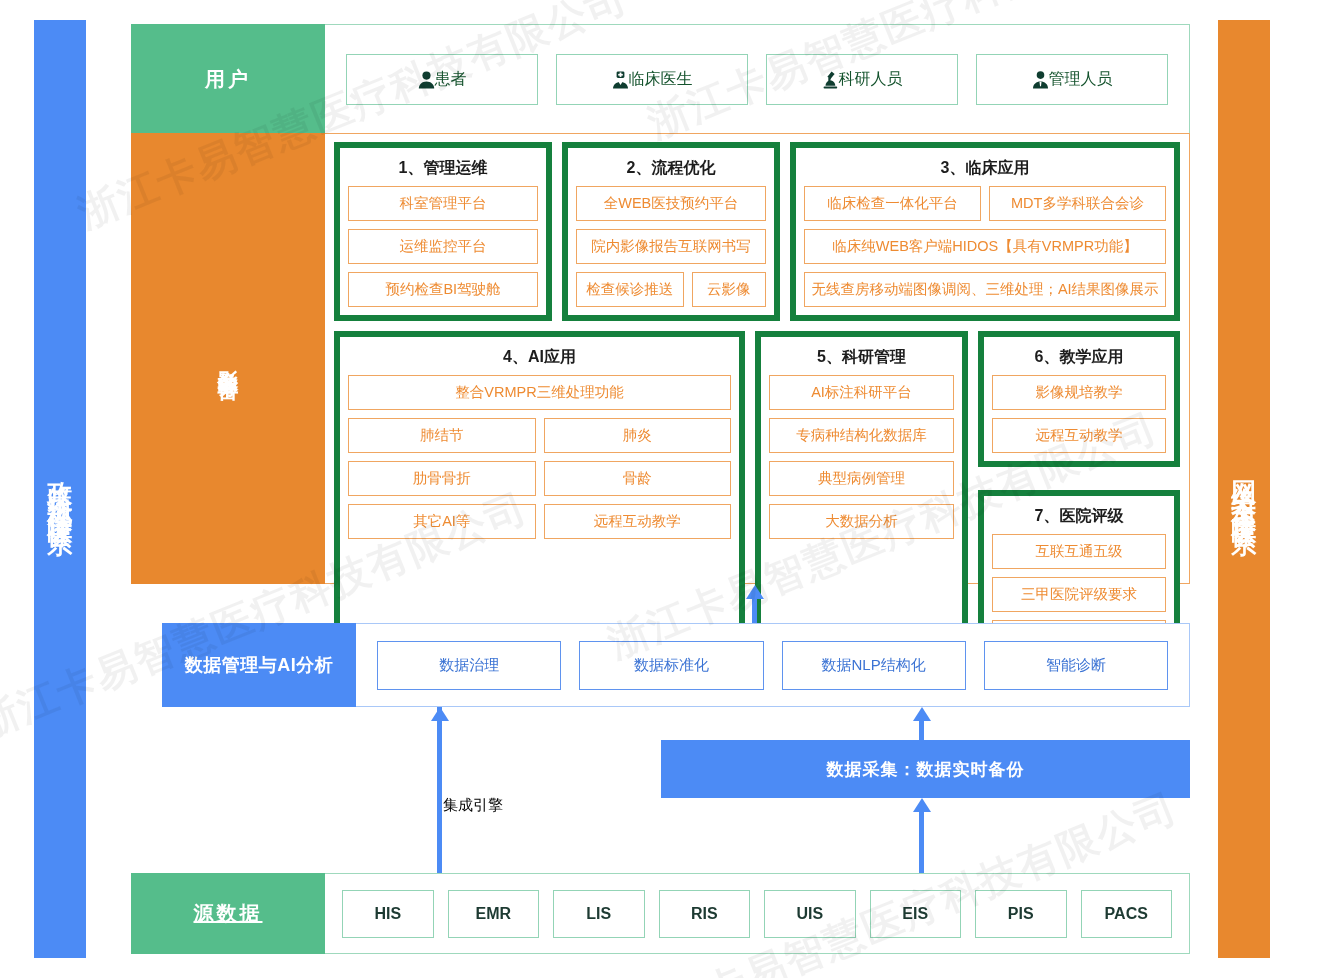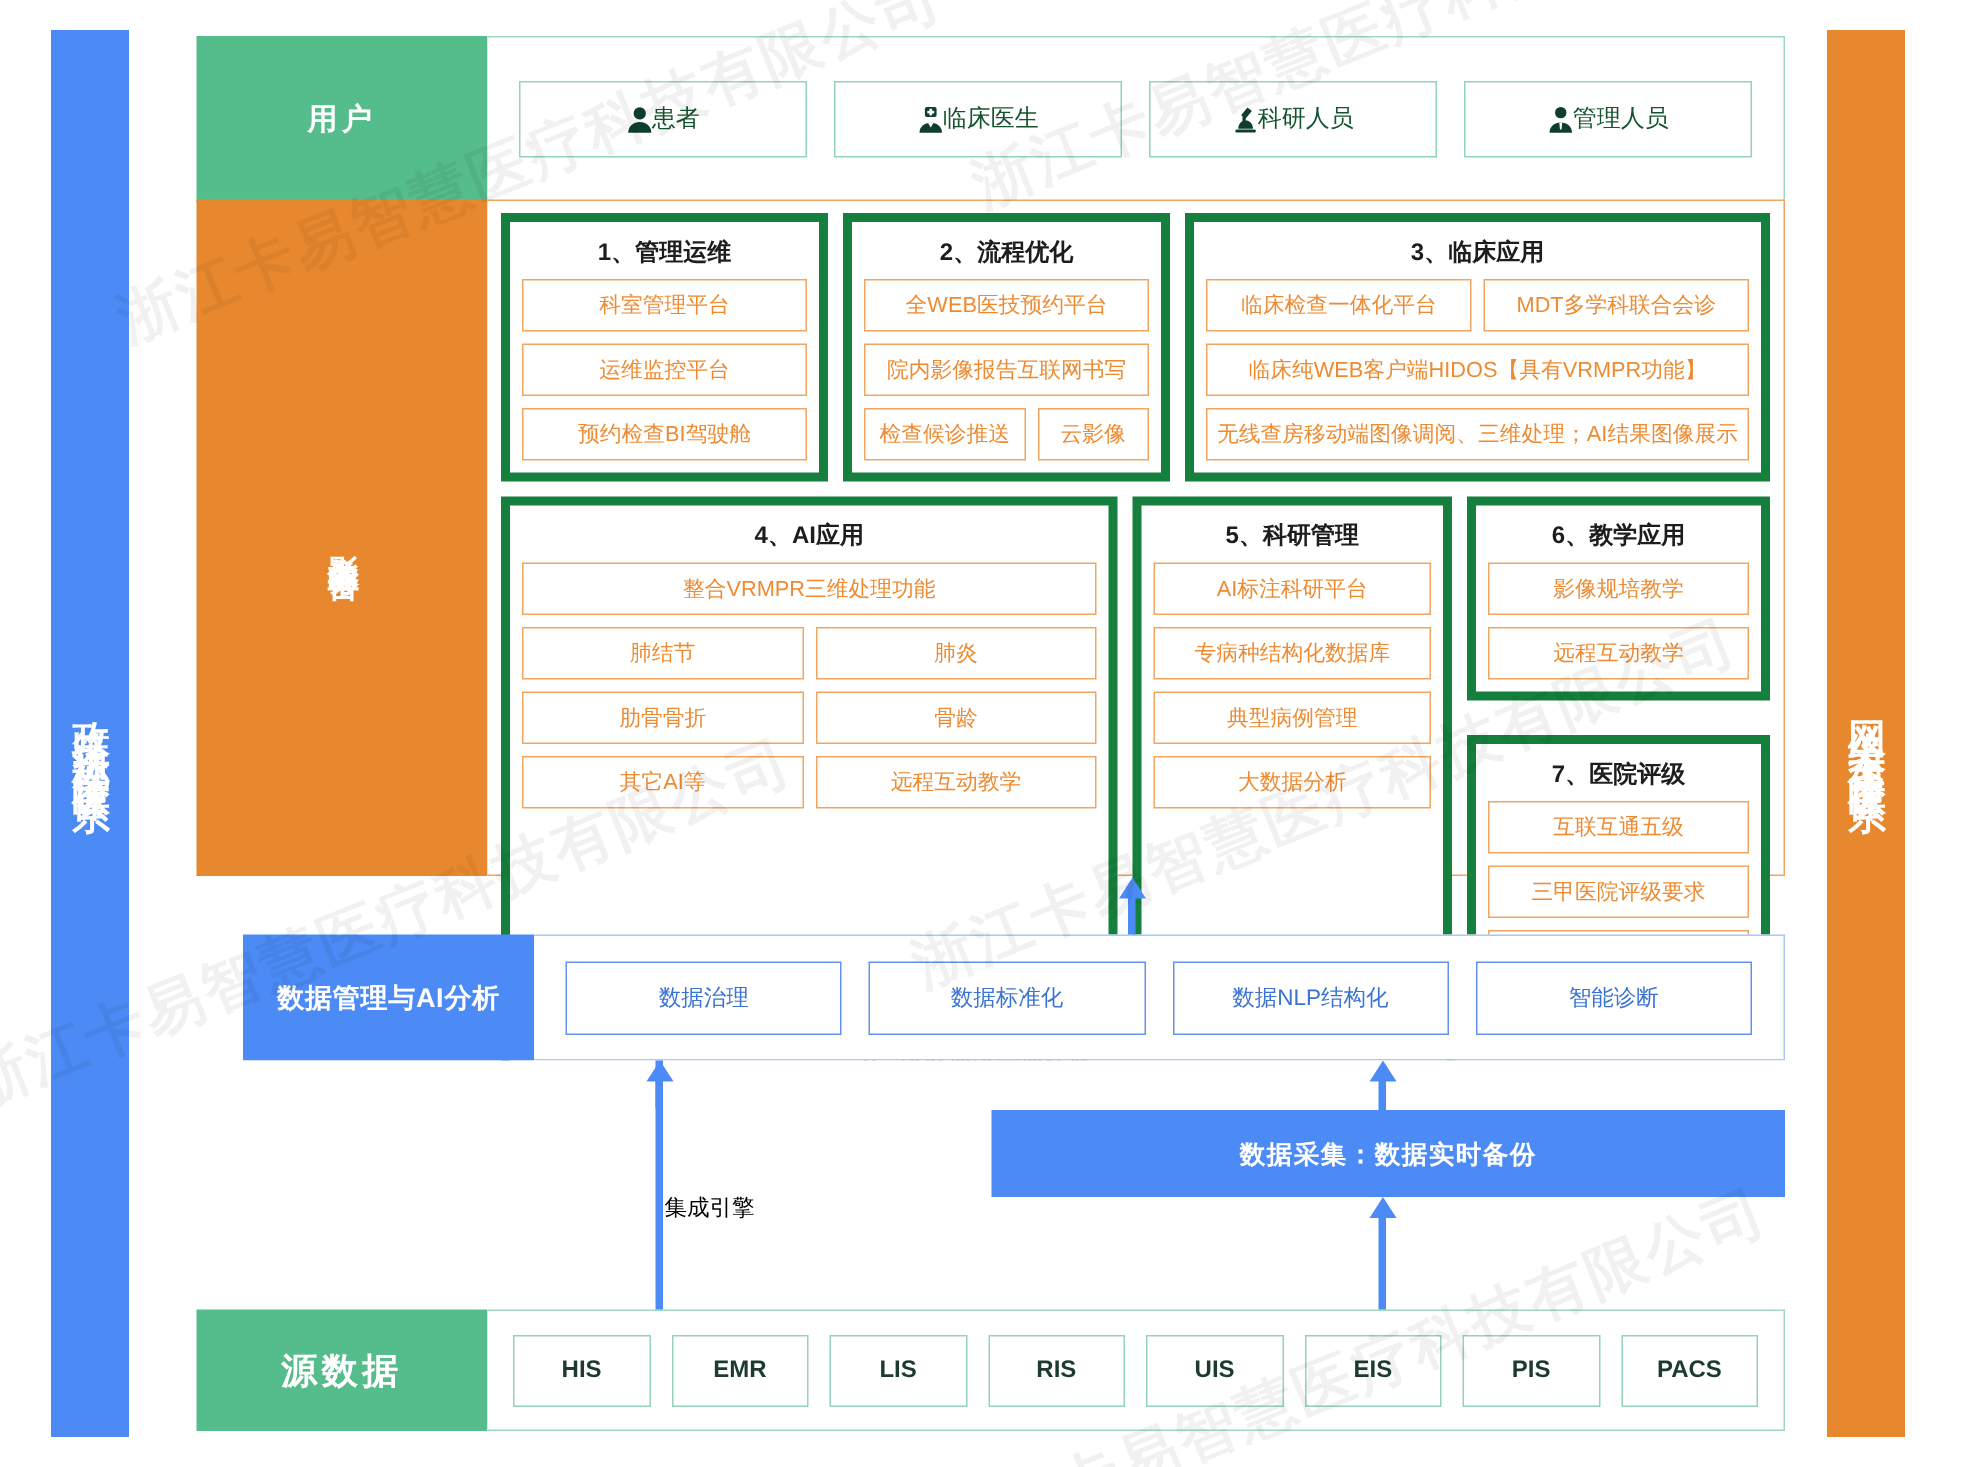--- a/index.html
+++ b/index.html
@@ -176,21 +176,21 @@
     width: 529px; height: 58px;
     background: #4c8bf5;
     display: flex; align-items: center; justify-content: center;
     color: #ffffff; font-size: 17px; font-weight: bold;
     letter-spacing: 1px;
     z-index: 20;
   }
 
   
   #src-row { top: 849px; height: 81px; }
-  #src-row .row-label { background: #55bd8b; font-size: 24px; letter-spacing: 3px; }
+  #src-row .row-label { background: #55bd8b; font-size: 20px; letter-spacing: 3px; text-decoration: underline; }
   #src-row .row-body {
     background: #ffffff;
     border: 1px solid #9fd9bd;
     border-left: none;
     display: flex; align-items: center; justify-content: space-around;
     padding: 0 10px;
     font-weight: bold;
   }
   .src-chip {
     flex: 1 1 0; margin: 0 7px; height: 48px;

